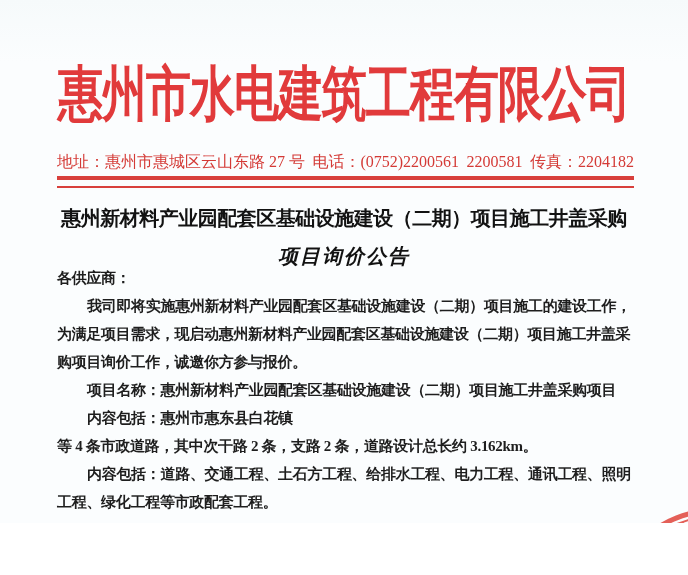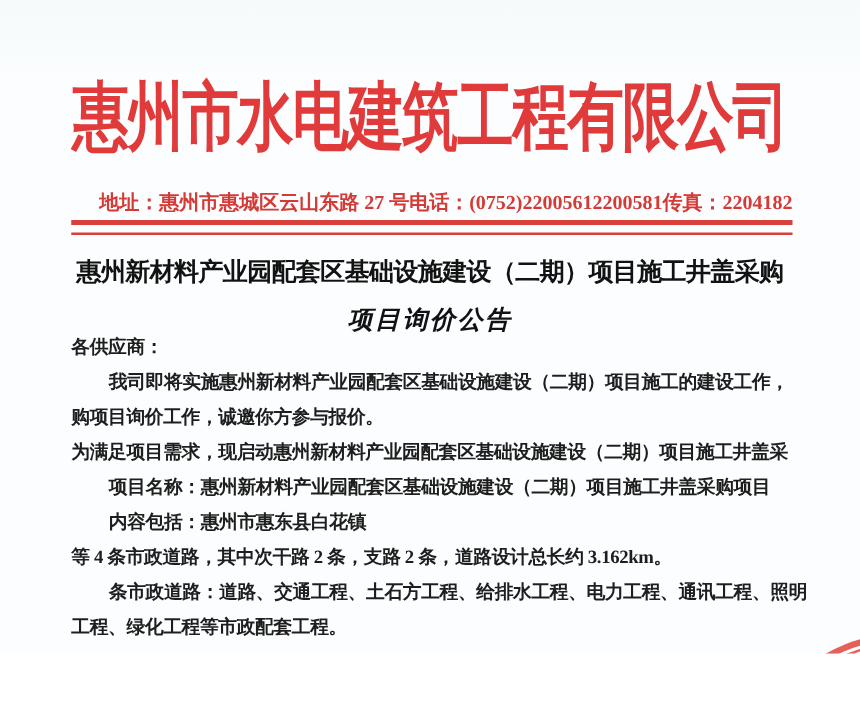--- a/index.html
+++ b/index.html
@@ -12,22 +12,22 @@
   }
   .company{
     position:absolute;top:64px;left:0;width:688px;
     text-align:center;
     font-size:45px;font-weight:bold;color:#e13a3b;
     letter-spacing:-1px;white-space:nowrap;
     transform:scaleY(1.32);transform-origin:50% 50%;
   }
   .contact{
     position:absolute;top:152px;left:57px;width:577px;
-    display:flex;justify-content:flex-end;align-items:baseline;
-    font-size:16px;font-weight:bold;color:#d43a36;white-space:nowrap;
+    display:flex;justify-content:space-between;align-items:baseline;
+    font-size:16px;font-weight:normal;color:#d43a36;white-space:nowrap;
   }
   .rule{position:absolute;left:57px;width:577px;background:#d8403c;}
   .rule-thick{top:176px;height:4px;}
   .rule-thin{top:186px;height:1.6px;}
   .doc-title{
     position:absolute;top:199px;left:40px;width:608px;
     text-align:center;color:#121212;font-weight:bold;
     font-size:20px;line-height:38px;letter-spacing:-0.5px;
   }
   .doc-title .t2{letter-spacing:2px;font-style:italic;}
@@ -62,26 +62,26 @@
   <div class="rule rule-thin"></div>
 
   <div class="doc-title">
     <div class="t1">惠州新材料产业园配套区基础设施建设（二期）项目施工井盖采购</div>
     <div class="t2">项目询价公告</div>
   </div>
 
   <div class="body">
     <div class="line">各供应商：</div>
     <div class="line indent">我司即将实施惠州新材料产业园配套区基础设施建设（二期）项目施工的建设工作，</div>
+    <div class="line">为满足项目需求，现启动惠州新材料产业园配套区基础设施建设（二期）项目施工井盖采</div>
     <div class="line">购项目询价工作，诚邀你方参与报价。</div>
-    <div class="line">为满足项目需求，现启动惠州新材料产业园配套区基础设施建设（二期）项目施工井盖采</div>
     <div class="line indent">项目名称：惠州新材料产业园配套区基础设施建设（二期）项目施工井盖采购项目</div>
     <div class="line indent">内容包括：惠州市惠东县白花镇</div>
     <div class="line">等 4 条市政道路，其中次干路 2 条，支路 2 条，道路设计总长约 3.162km。</div>
-    <div class="line indent">条市政道路：道路、交通工程、土石方工程、给排水工程、电力工程、通讯工程、照明</div>
+    <div class="line indent">内容包括：道路、交通工程、土石方工程、给排水工程、电力工程、通讯工程、照明</div>
     <div class="line">工程、绿化工程等市政配套工程。</div>
   </div>
 
   <svg class="seal" width="260" height="260" viewBox="0 0 260 260">
     <circle cx="130" cy="130" r="112" fill="none" stroke="#e14b42" stroke-width="5"></circle>
     <path id="sealArc" d="M 38 130 A 92 92 0 0 1 222 130" fill="none"></path>
     <text fill="#e14b42" font-size="19" font-weight="bold" letter-spacing="-1.5" font-family="Liberation Serif, DejaVu Serif, serif">
       <textPath href="#sealArc" startOffset="34">水电建筑工</textPath>
     </text>
     <polygon fill="#e14b42" transform="rotate(-37 130 130)" points="130,45 150,102.5 210.8,103.7 162.3,140.5 180,198.8 130,164 80,198.8 97.7,140.5 49.2,103.7 110,102.5"></polygon>

